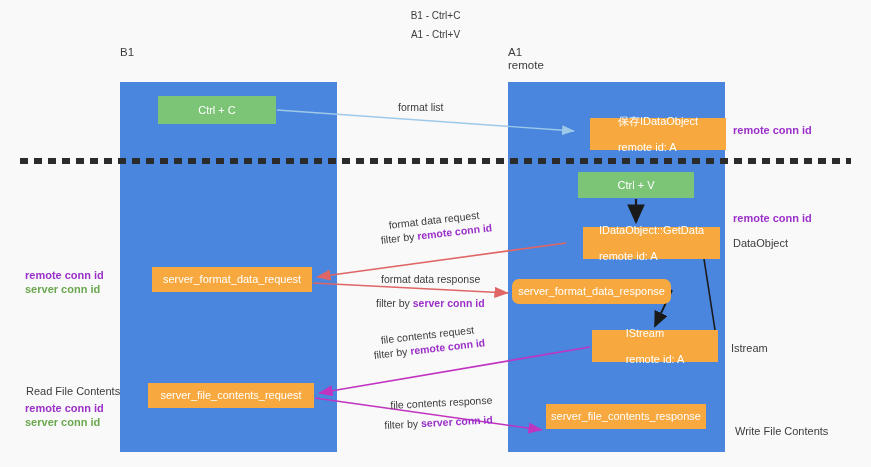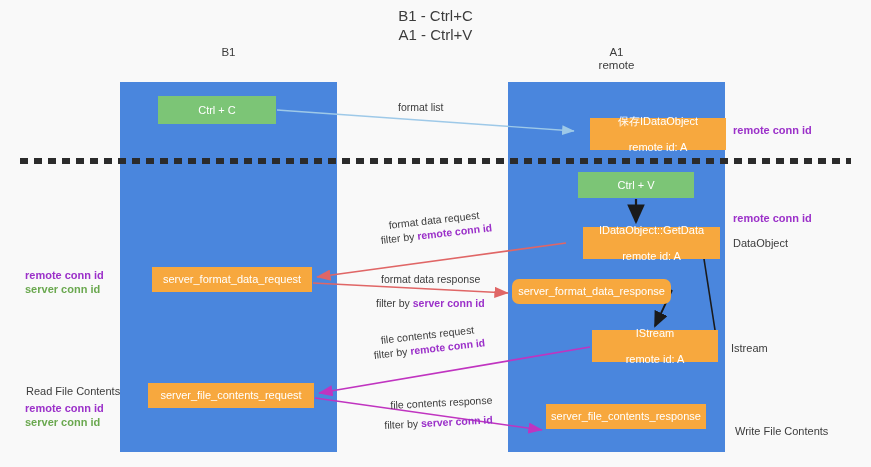--- a/index.html
+++ b/index.html
@@ -12,42 +12,42 @@
   #stage{position:relative;width:871px;height:467px;}
 
   
   .lane{position:absolute;background:#4a86dd;}
   #lane-b1{left:120px;top:82px;width:217px;height:370px;}
   #lane-a1{left:508px;top:82px;width:217px;height:370px;}
 
   
   #title{
     position:absolute;left:0;top:6px;width:871px;
-    text-align:center;font-size:15px;color:#3c3c3c;line-height:19px;
+    text-align:center;font-size:10px;color:#3c3c3c;line-height:19px;
   }
   #title div{white-space:pre;}
 
   
   .lane-head{
-    position:absolute;width:217px;text-align:center;
+    position:absolute;width:217px;
     font-size:11.5px;color:#3c3c3c;line-height:13px;top:46px;
   }
   #head-b1{left:120px;}
   #head-a1{left:508px;}
 
   
   #divider{
     position:absolute;left:20px;top:158px;width:831px;height:6px;
     background-image:repeating-linear-gradient(to right,#2b2b2b 0 8px,transparent 8px 14px);
   }
 
   
   .node{
     position:absolute;display:flex;align-items:center;justify-content:center;
-    text-align:center;color:#ffffff;font-size:11px;line-height:13px;
+    color:#ffffff;font-size:11px;line-height:13px;
     box-sizing:border-box;padding:2px 4px;
   }
   .node.green{background:#7cc576;}
   .node.orange{background:#f7a83e;}
   .node span{display:block;}
 
   #n-ctrlc{left:158px;top:96px;width:118px;height:28px;}
   #n-save-ido{left:590px;top:118px;width:136px;height:32px;}
   #n-ctrlv{left:578px;top:172px;width:116px;height:26px;}
   #n-getdata{left:567px;top:227px;width:137px;height:32px;margin-left:16px;}

